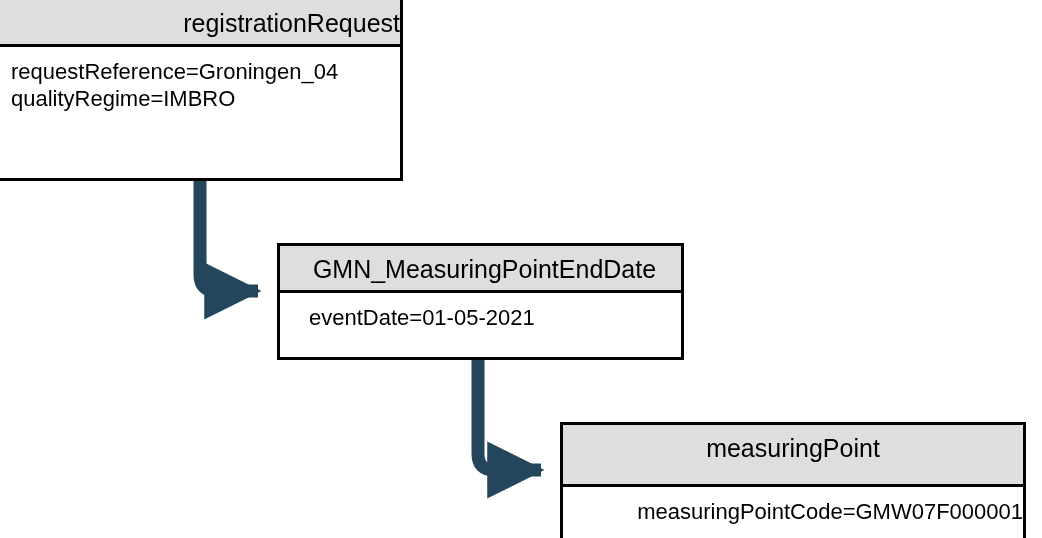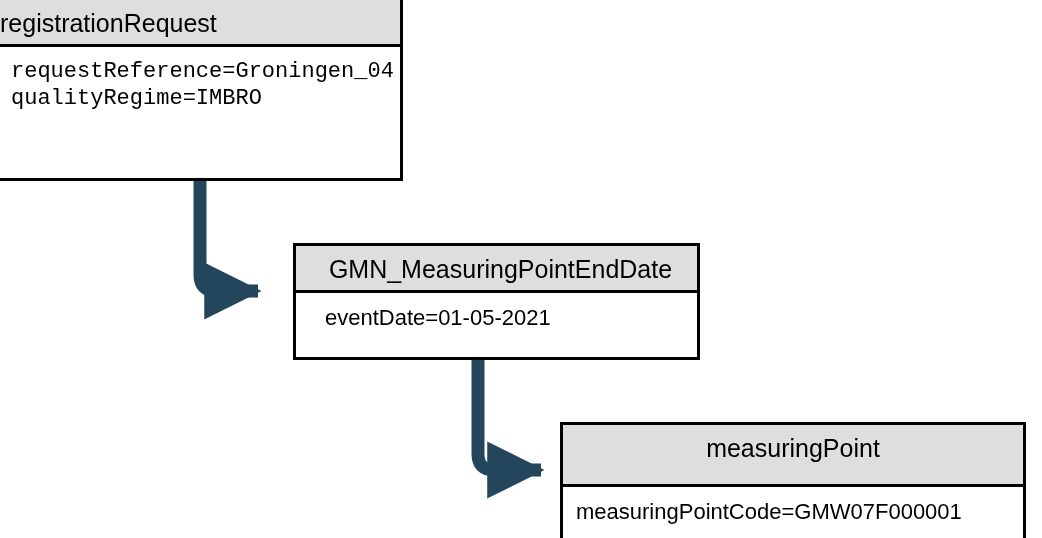--- a/index.html
+++ b/index.html
@@ -35,21 +35,21 @@
     z-index: 2;
     box-sizing: border-box;
     border: 3px solid #000000;
     background: #ffffff;
     overflow: hidden;
   }
   .obj-header {
     box-sizing: border-box;
     background: #dedede;
     border-bottom: 3px solid #000000;
-    text-align: left;
+    text-align: right;
     color: #000000;
     font-size: 25px;
     line-height: 1;
     white-space: nowrap;
     overflow: hidden;
   }
   .obj-body {
     box-sizing: border-box;
     background: #ffffff;
     color: #000000;
@@ -69,29 +69,28 @@
     width: 406px;
     height: 184px;
   }
   #box-registration-request .obj-header {
     height: 47px;
     padding-top: 11px;
   }
   #box-registration-request .obj-body {
     height: 144px;
     padding: 11px 0 8px 11px;
-    font-family: Liberation Mono, monospace;
   }
   #box-registration-request .attr-line {
     line-height: 27px;
   }
 
   
   #box-measuring-point-end-date {
-    left: 293px;
+    left: 277px;
     top: 243px;
     width: 407px;
     height: 117px;
   }
   #box-measuring-point-end-date .obj-header {
     height: 47px;
     padding-top: 11px;
     padding-left: 8px;
     text-align: center;
   }
@@ -115,20 +114,21 @@
     height: 62px;
     padding-top: 11px;
     text-align: center;
   }
   #box-measuring-point .obj-body {
     height: 66px;
     padding: 11px 0 0 13px;
   }
   #box-measuring-point .attr-line {
     line-height: 27px;
+    text-align: right;
   }
 </style>
 </head>
 <body>
 
 <div id="canvas">
 
   <svg id="connectors" viewBox="0 0 1042 538" width="1042" height="538" xmlns="http://www.w3.org/2000/svg">
     <defs>
       <marker id="arrowhead" viewBox="0 0 10 10" refX="9.4" refY="5" markerWidth="4.4" markerHeight="4.4" orient="auto-start-reverse">

